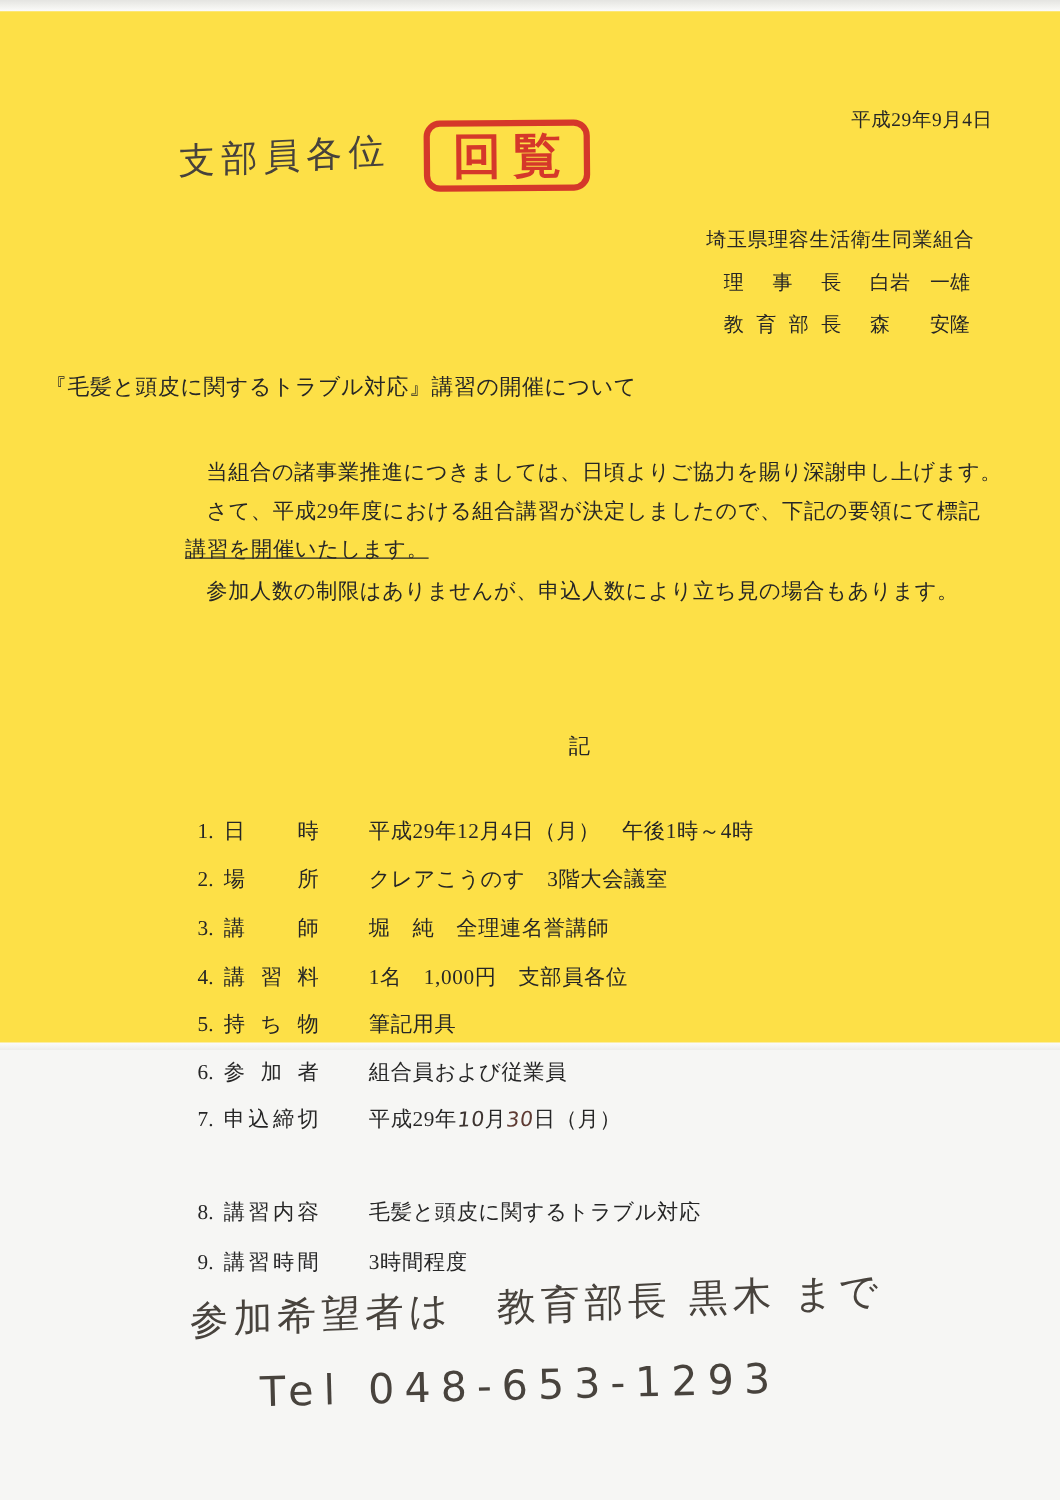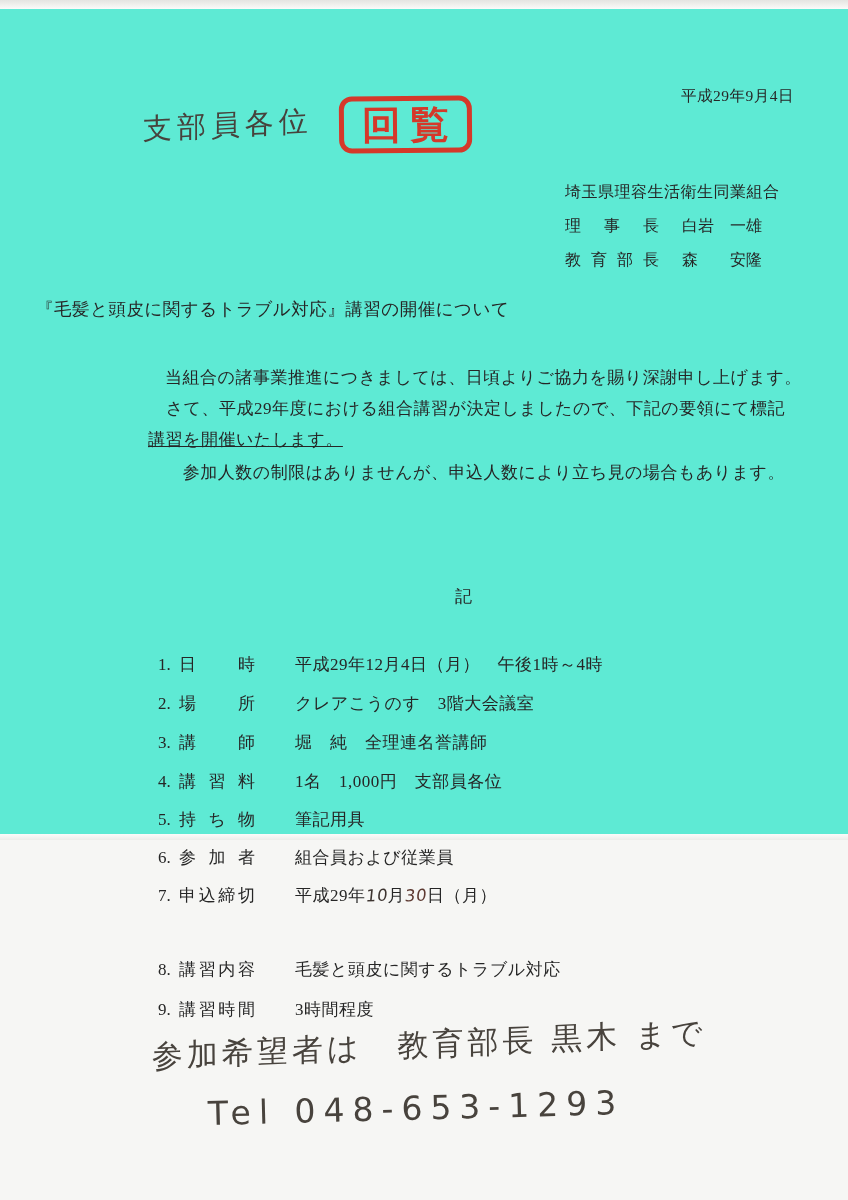--- a/index.html
+++ b/index.html
@@ -6,21 +6,21 @@
   body{
     width:848px;height:1200px;
     background:#f6f6f4;
     font-family:"Liberation Serif","DejaVu Serif",serif;
     color:#2b2b2b;
     overflow:hidden;
     position:relative;
   }
   .page{
     position:absolute;left:0;top:0;width:848px;height:840px;
-    background:#5eead4;
+    background:#fde047;
   }
   .scan-edge-top{
     position:absolute;left:0;top:0;width:848px;height:9px;
     background:linear-gradient(to bottom,#e4e4e1 0%,#f1f1ee 55%,#fbfbfa 100%);
   }
   .scan-edge-bottom{
     position:absolute;left:0;bottom:0;width:848px;height:6px;
     background:linear-gradient(to top,#ededea 0%,#fbfbfa 100%);
   }
   .date-top{
@@ -46,39 +46,39 @@
     letter-spacing:9px;padding-left:9px;
     font-family:"Liberation Serif",serif;
     transform:rotate(-0.5deg);
   }
   .org-block{
     position:absolute;left:565px;top:182px;width:240px;
     font-size:16px;color:#262626;
   }
   .org-name{letter-spacing:0.5px;}
   .official-row{
-    display:flex;margin-top:13px;align-items:flex-end;
+    display:flex;margin-top:13px;margin-left:14px;align-items:flex-end;
   }
   .official-title{
     display:inline-block;width:94px;
     text-align:justify;text-align-last:justify;
   }
   .official-name{margin-left:23px;white-space:pre;}
   .doc-title{
     position:absolute;left:0;top:297px;width:848px;
     text-align:left;
     font-size:17.5px;letter-spacing:0.5px;color:#262626;
     padding-left:36px;box-sizing:border-box;
   }
   .body-line{
     position:absolute;left:148px;width:620px;
     font-size:17px;letter-spacing:0.5px;color:#262626;
     white-space:nowrap;
   }
-  .indent{padding-left:17px;text-align:right;}
+  .indent{padding-left:17px;}
   .bl1{top:366px;}
   .bl2{top:397px;}
   .bl3{top:428px;text-decoration:underline;}
   .bl4{top:461px;}
   .ki-marker{
     position:absolute;left:455px;top:585px;
     font-size:17px;color:#262626;letter-spacing:2px;
   }
   .item-row{
     position:absolute;left:158px;

